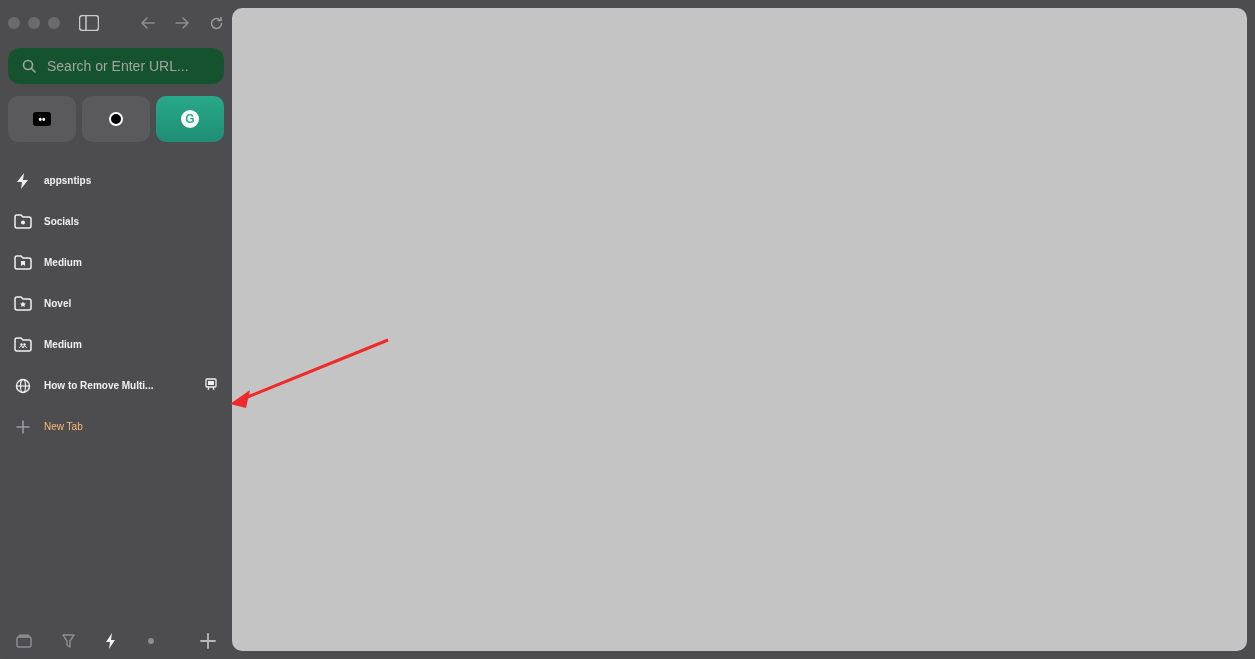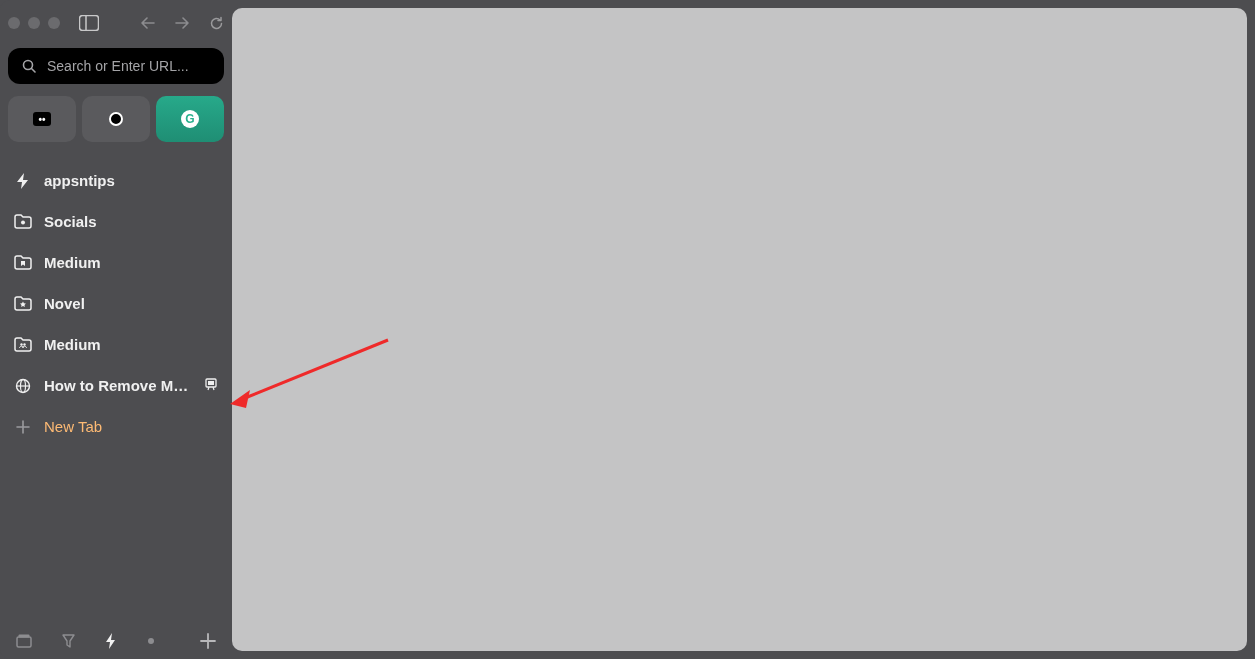--- a/index.html
+++ b/index.html
@@ -66,21 +66,21 @@
       align-items: center;
       gap: 20px;
     }
     .nav-btn {
       color: #8c8c8f;
       display: flex;
       align-items: center;
       justify-content: center;
     }
     .search-bar {
-      background: #000000;
+      background: #14532d;
       border-radius: 12px;
       height: 36px;
       display: flex;
       align-items: center;
       padding: 0 14px;
       margin-bottom: 12px;
     }
     .search-bar svg {
       margin-right: 10px;
     }
@@ -147,21 +147,21 @@
       width: 18px;
       height: 18px;
       display: flex;
       align-items: center;
       justify-content: center;
       color: #f0f0f0;
       flex-shrink: 0;
     }
     .item-label {
       color: #f0f0f0;
-      font-size: 15px;
+      font-size: 10px;
       font-weight: 600;
       white-space: nowrap;
       overflow: hidden;
       text-overflow: ellipsis;
       flex: 1;
     }
     .item-indicator {
       margin-left: auto;
       color: #f0f0f0;
     }

